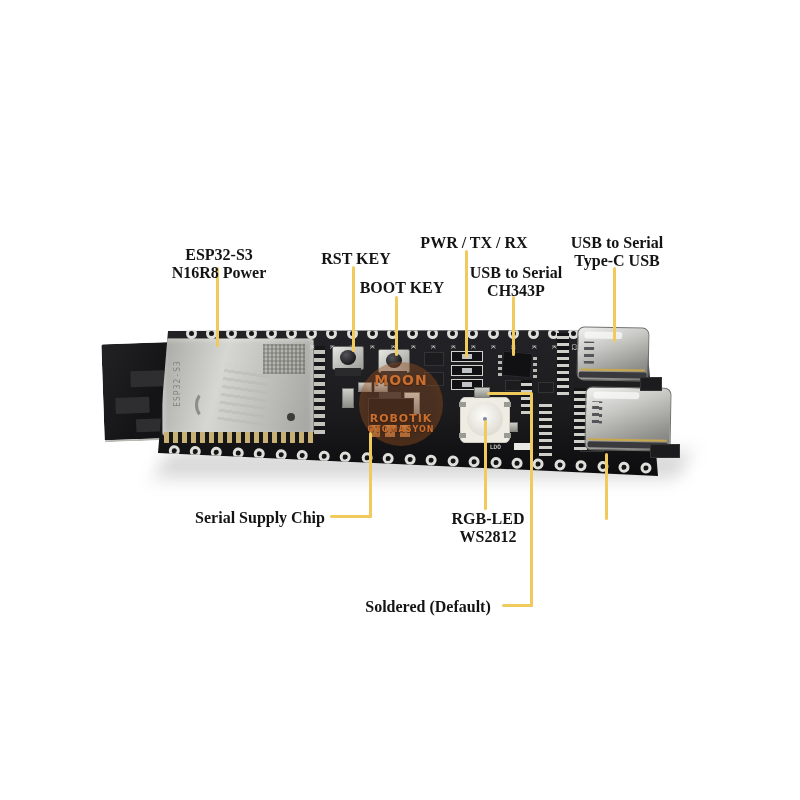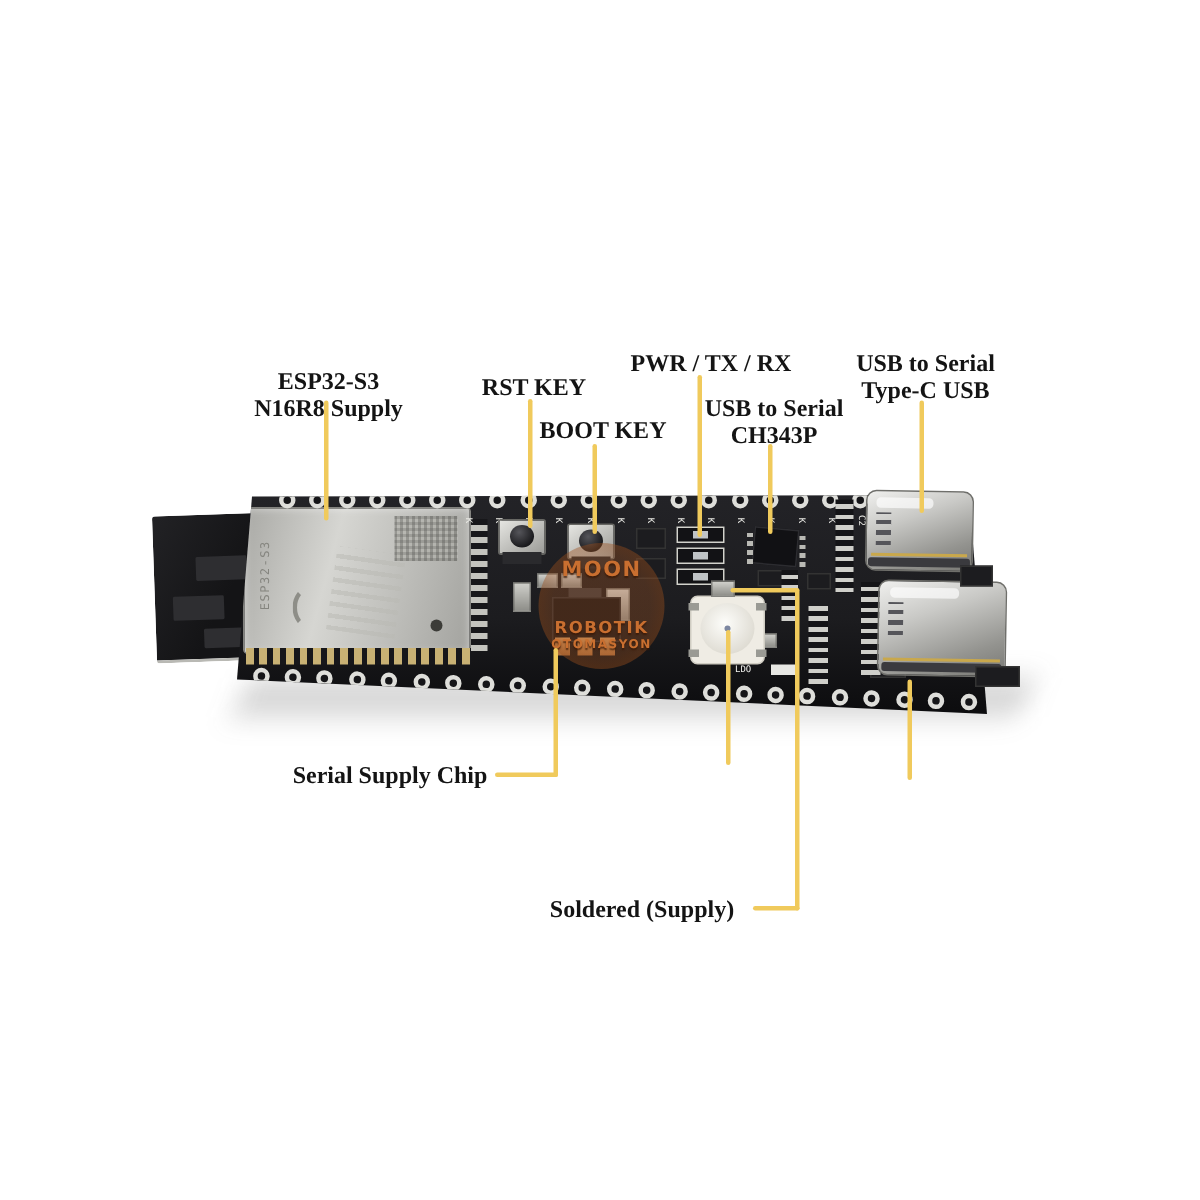--- a/index.html
+++ b/index.html
@@ -398,21 +398,21 @@
   <div class="lh" style="left:330px;top:515px;width:42px;"></div>
   <div class="lv" style="left:369px;top:432px;height:86px;"></div>
   <div class="lv" style="left:484px;top:420px;height:90px;"></div>
   <div class="lv" style="left:605px;top:453px;height:67px;"></div>
   <div class="lh" style="left:502px;top:604px;width:31px;"></div>
   <div class="lv" style="left:530px;top:392px;height:215px;"></div>
   <div class="lh" style="left:487px;top:392px;width:45px;"></div>
 
   <div class="ann" style="left:219px;top:246px;">
     <span>ESP32-S3</span>
-    <span>N16R8 Supply</span>
+    <span>N16R8 Power</span>
   </div>
   <div class="ann" style="left:356px;top:250px;">
     <span>RST KEY</span>
   </div>
   <div class="ann" style="left:402px;top:279px;">
     <span>BOOT KEY</span>
   </div>
   <div class="ann" style="left:474px;top:234px;">
     <span>PWR / TX / RX</span>
   </div>
@@ -420,17 +420,21 @@
     <span>USB to Serial</span>
     <span>CH343P</span>
   </div>
   <div class="ann" style="left:617px;top:234px;">
     <span>USB to Serial</span>
     <span>Type-C USB</span>
   </div>
   <div class="ann" style="left:260px;top:509px;">
     <span>Serial Supply Chip</span>
   </div>
+  <div class="ann" style="left:488px;top:510px;">
+    <span>RGB-LED</span>
+    <span>WS2812</span>
+  </div>
   <div class="ann" style="left:428px;top:598px;">
-    <span>Soldered (Supply)</span>
+    <span>Soldered (Default)</span>
   </div>
 
 </div>
 
 </body></html>

